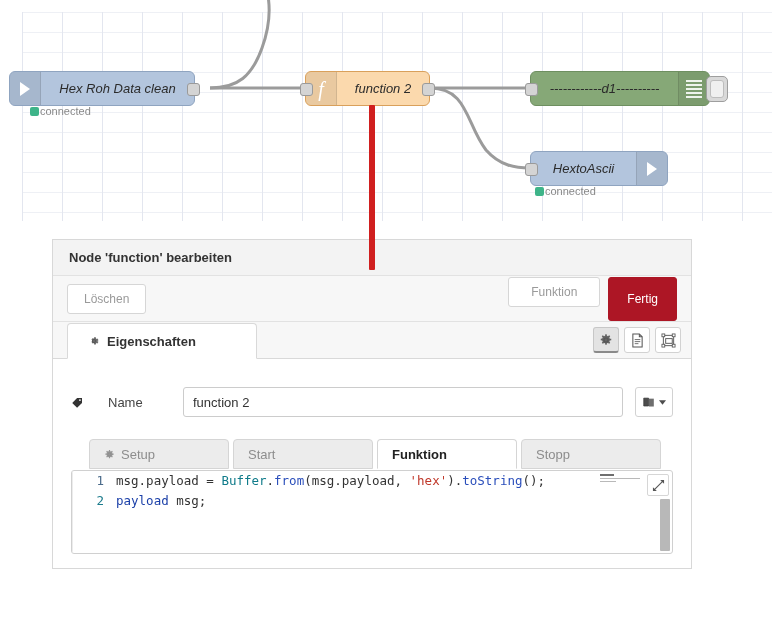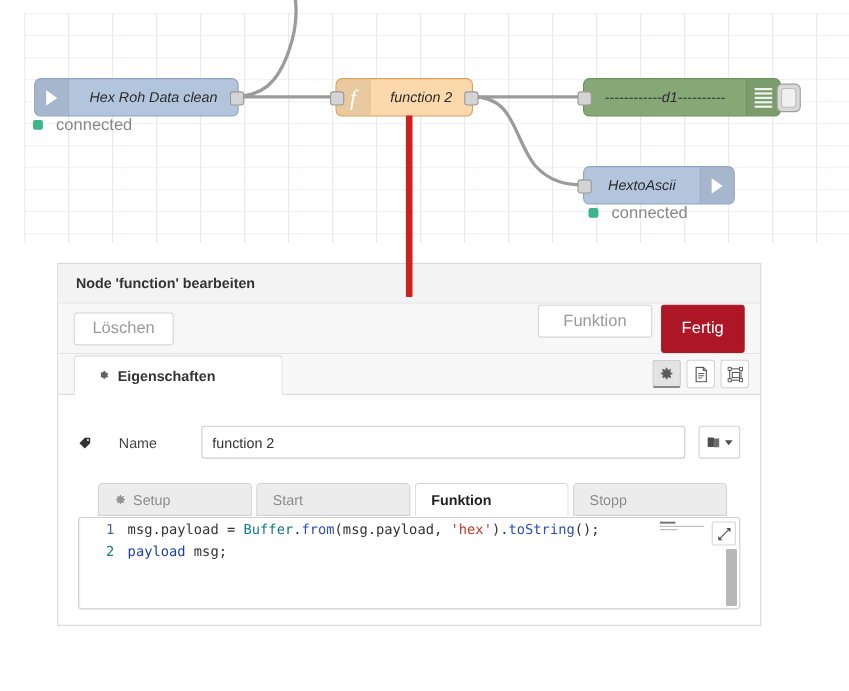--- a/index.html
+++ b/index.html
@@ -73,25 +73,25 @@
     background:#d4d4d4;
     border:1px solid #9a9a9a;
     top:50%;margin-top:-6px;
     z-index:5;
   }
   .port.in{left:-6px;}
   .port.out{right:-6px;}
 
   .status{
     position:absolute;
-    font-size:15px;
+    font-size:11px;
     font-style:normal;
     color:#888;
     white-space:nowrap;
-    display:flex;align-items:center;gap:12px;
+    display:flex;align-items:center;gap:1px;
   }
   .status .dot{
     width:9px;height:9px;border-radius:2px;background:#3eb489;display:inline-block;
   }
 
   
   .arrow-glyph{display:block;}
   .fx-glyph{font-family:"Liberation Serif", serif;font-style:italic;font-size:20px;color:#fff;line-height:1;}
 
   .debug-lines{display:flex;flex-direction:column;gap:2px;align-items:center;justify-content:center;}
@@ -132,21 +132,21 @@
   #dlg-title{font-size:13px;font-weight:bold;color:#333;}
   #dlg-toolbar{
     height:46px;
     background:#f7f7f7;
     border-bottom:1px solid #e2e2e2;
     display:flex;align-items:center;justify-content:space-between;
     padding:0 14px;
     box-sizing:border-box;
   }
   .btn{
-    font-size:15px;
+    font-size:12px;
     border-radius:3px;
     box-sizing:border-box;
     cursor:pointer;
     display:inline-flex;align-items:center;justify-content:center;
     font-family:"Liberation Sans", sans-serif;
   }
   .btn-light{
     background:#fff;border:1px solid #d6d6d6;color:#9a9a9a;
     height:30px;padding:0 16px;
   }
@@ -305,21 +305,21 @@
 
     <path d="M 210 88 C 238 88 252 76 262 48 C 270 26 270 8 268 -4" fill="none" stroke="#9b9b9b" stroke-width="3"></path>
 
     <path d="M 210 88 L 305 88" fill="none" stroke="#9b9b9b" stroke-width="3"></path>
 
     <path d="M 430 88 C 462 88 492 88 530 88" fill="none" stroke="#9b9b9b" stroke-width="3"></path>
 
     <path d="M 430 88 C 468 88 466 124 486 150 C 500 166 516 168 530 168" fill="none" stroke="#9b9b9b" stroke-width="3"></path>
   </svg>
 
-  <div class="node node-blue" style="left:31px;top:71px;width:186px;height:35px;justify-content:center;">
+  <div class="node node-blue" style="left:9px;top:71px;width:186px;height:35px;justify-content:center;">
     <div class="iconbox left">
       <svg class="arrow-glyph" width="14" height="18" viewBox="0 0 14 18">
         <polygon points="2,2 12,9 2,16" fill="#ffffff"></polygon>
       </svg>
     </div>
     <div class="lbl">Hex Roh Data clean</div>
     <span class="port out"></span>
   </div>
   <div class="status" style="left:30px;top:105px;">
     <span class="dot"></span>

